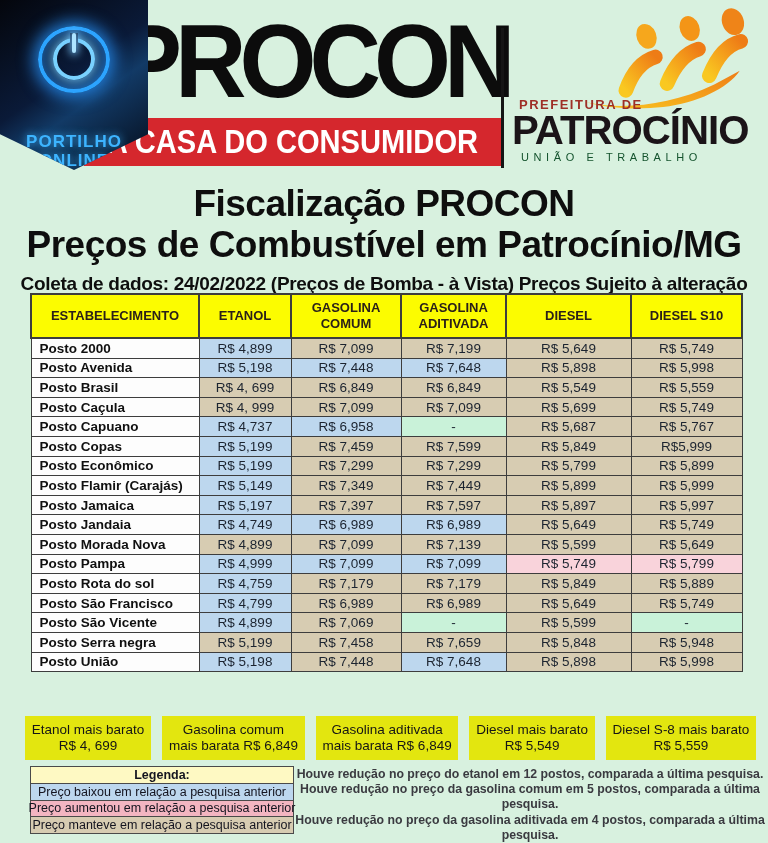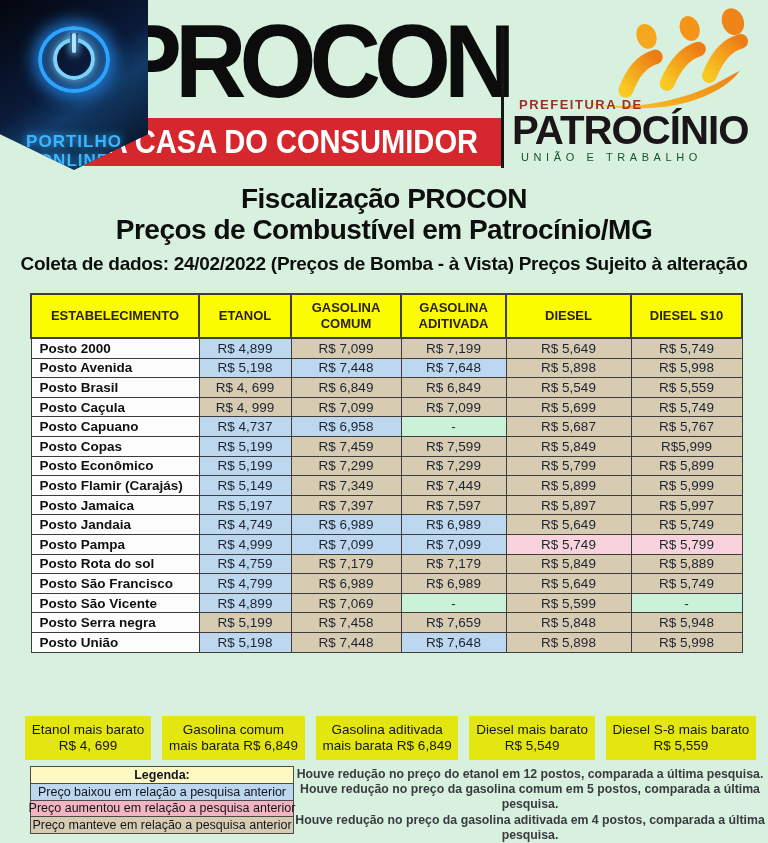--- a/index.html
+++ b/index.html
@@ -20,21 +20,21 @@
   .wm-text{margin-top:13px;color:#3db4ff;font-weight:bold;font-size:17px;letter-spacing:1px;text-align:center;line-height:1.12;text-shadow:0 0 9px rgba(60,180,255,.95);}
 
   
   .pref-logo{position:absolute;left:583px;top:2px;width:180px;height:108px;}
   .pref-top{position:absolute;left:519px;top:97px;color:#9e2f27;font-weight:bold;font-size:13px;letter-spacing:1.5px;white-space:nowrap;}
   .pref-name{position:absolute;left:512px;top:107px;color:#1b1418;font-weight:bold;font-size:41px;letter-spacing:-1px;white-space:nowrap;transform:scaleX(0.98);transform-origin:left;}
   .pref-slogan{position:absolute;left:521px;top:151px;color:#14532d;font-weight:normal;font-size:11px;letter-spacing:4.6px;white-space:nowrap;}
 
   
   .title-block{position:absolute;left:0;top:183px;width:768px;text-align:center;color:#0e0e0e;}
-  .title-l1,.title-l2{font-size:28px;font-weight:bold;line-height:1.12;letter-spacing:-0.5px;}
+  .title-l1,.title-l2{font-size:37px;font-weight:bold;line-height:1.12;letter-spacing:-0.5px;}
   .title-sub{margin-top:7px;font-size:19px;font-weight:bold;letter-spacing:-0.3px;}
 
   
   table.price-table{position:absolute;left:30px;top:293px;width:711px;border-collapse:collapse;table-layout:fixed;}
   .price-table th{background:#fcfc00;border:2px solid #3d3d3d;font-size:13px;font-weight:bold;color:#2b2118;height:42px;padding:0 2px;line-height:1.2;}
   .price-table td{border:1.5px solid #3d3d3d;height:18.6px;font-size:13.5px;color:#1c2430;text-align:center;padding:0;white-space:nowrap;overflow:hidden;}
   .price-table td.name{background:#fdfdfd;text-align:left;padding-left:8px;font-weight:bold;color:#101010;font-size:13.5px;}
   .s-down{background:#bdd7ee;}
   .s-up{background:#f9d3db;}
   .s-same{background:#d7ccb2;}
@@ -204,20 +204,28 @@
         </tr>
         <tr>
           <td class="name">Posto Jandaia</td>
           <td class="s-down">R$ 4,749</td>
           <td class="s-down">R$ 6,989</td>
           <td class="s-down">R$ 6,989</td>
           <td class="s-same">R$ 5,649</td>
           <td class="s-same">R$ 5,749</td>
         </tr>
         <tr>
+          <td class="name">Posto Morada Nova</td>
+          <td class="s-same">R$ 4,899</td>
+          <td class="s-same">R$ 7,099</td>
+          <td class="s-same">R$ 7,139</td>
+          <td class="s-same">R$ 5,599</td>
+          <td class="s-same">R$ 5,649</td>
+        </tr>
+        <tr>
           <td class="name">Posto Pampa</td>
           <td class="s-down">R$ 4,999</td>
           <td class="s-down">R$ 7,099</td>
           <td class="s-down">R$ 7,099</td>
           <td class="s-up">R$ 5,749</td>
           <td class="s-up">R$ 5,799</td>
         </tr>
         <tr>
           <td class="name">Posto Rota do sol</td>
           <td class="s-down">R$ 4,759</td>

